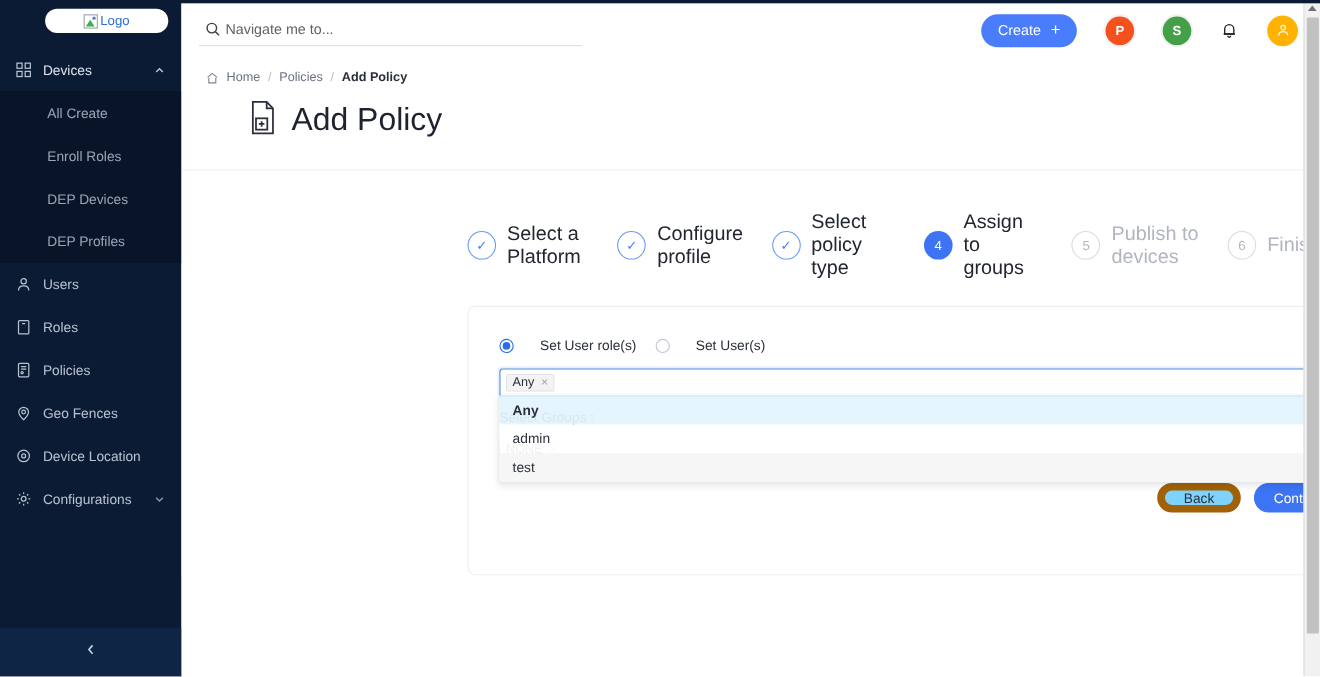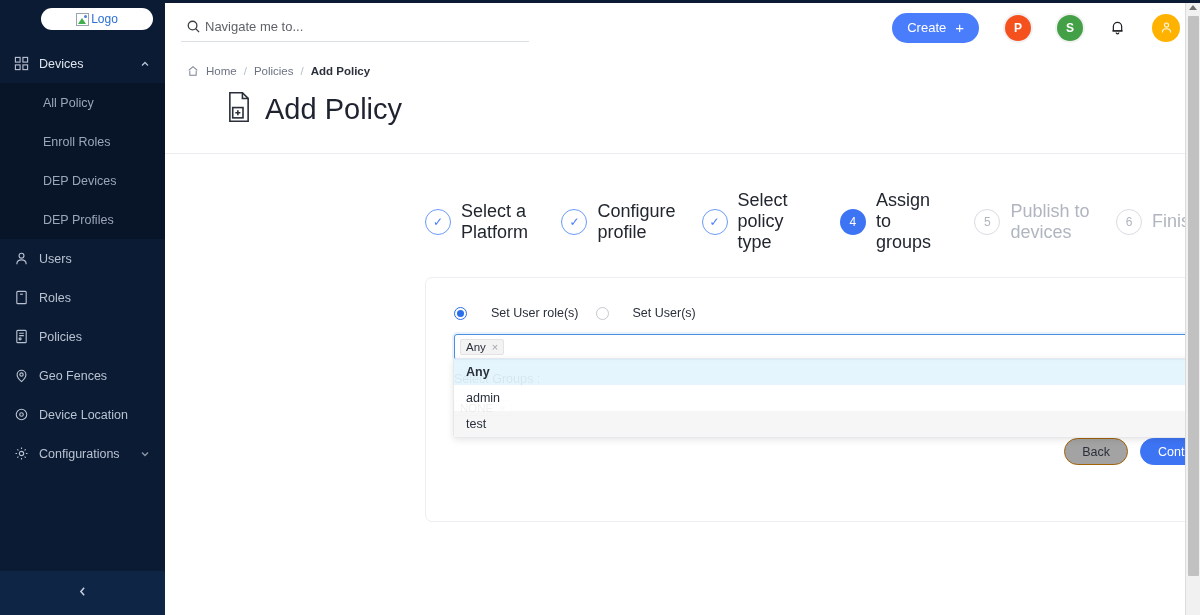--- a/index.html
+++ b/index.html
@@ -168,21 +168,21 @@
   
   .under { margin-top: 12px; }
   .under .ulabel { font-size: 12.5px; color: #2a2f3a; }
   .under .utag-row { margin-top: 12px; }
 
   .btn-row { display: flex; justify-content: flex-end; gap: 12px; margin-top: 22px; }
   .btn {
     height: 27px; border-radius: 14px; font-size: 12.5px; cursor: pointer;
     padding: 0 17px; font-family: "Liberation Sans", sans-serif;
   }
-  .btn-back { background: #a3a3a3; border: 1px solid #a16207; color: #2a2f3a; }
+  .btn-back { background: #7dd3fc; border: 7px solid #a16207; color: #2a2f3a; }
   .btn-cont { background: #3d74f4; border: 1px solid #3d74f4; color: #fff; }
 
   
   .dropdown {
     position: absolute; left: 27px; top: 80px; width: 774px;
     border: 1px solid #e6e8eb; border-radius: 3px;
     box-shadow: 0 2px 7px rgba(0,0,0,0.10);
     overflow: hidden; z-index: 20;
   }
   .dd-opt {
@@ -237,21 +237,21 @@
           </svg>
         </span>
         <span>Devices</span>
         <span class="chev">
           <svg width="12" height="12" viewBox="0 0 12 12" fill="none" stroke="#b9c2d0" stroke-width="1.3">
             <path d="M3 7.5L6 4.5L9 7.5"></path>
           </svg>
         </span>
       </div>
       <div class="subnav">
-        <div class="sub-item">All Policy</div>
+        <div class="sub-item">All Create</div>
         <div class="sub-item">Enroll Roles</div>
         <div class="sub-item">DEP Devices</div>
         <div class="sub-item">DEP Profiles</div>
       </div>
 
       <div class="nav-item">
         <span class="ic">
           <svg width="15" height="15" viewBox="0 0 16 16" fill="none" stroke="#b9c2d0" stroke-width="1.2">
             <circle cx="8" cy="5" r="2.6"></circle>
               <path d="M3 14c0-2.8 2.2-4.5 5-4.5s5 1.7 5 4.5"></path>

